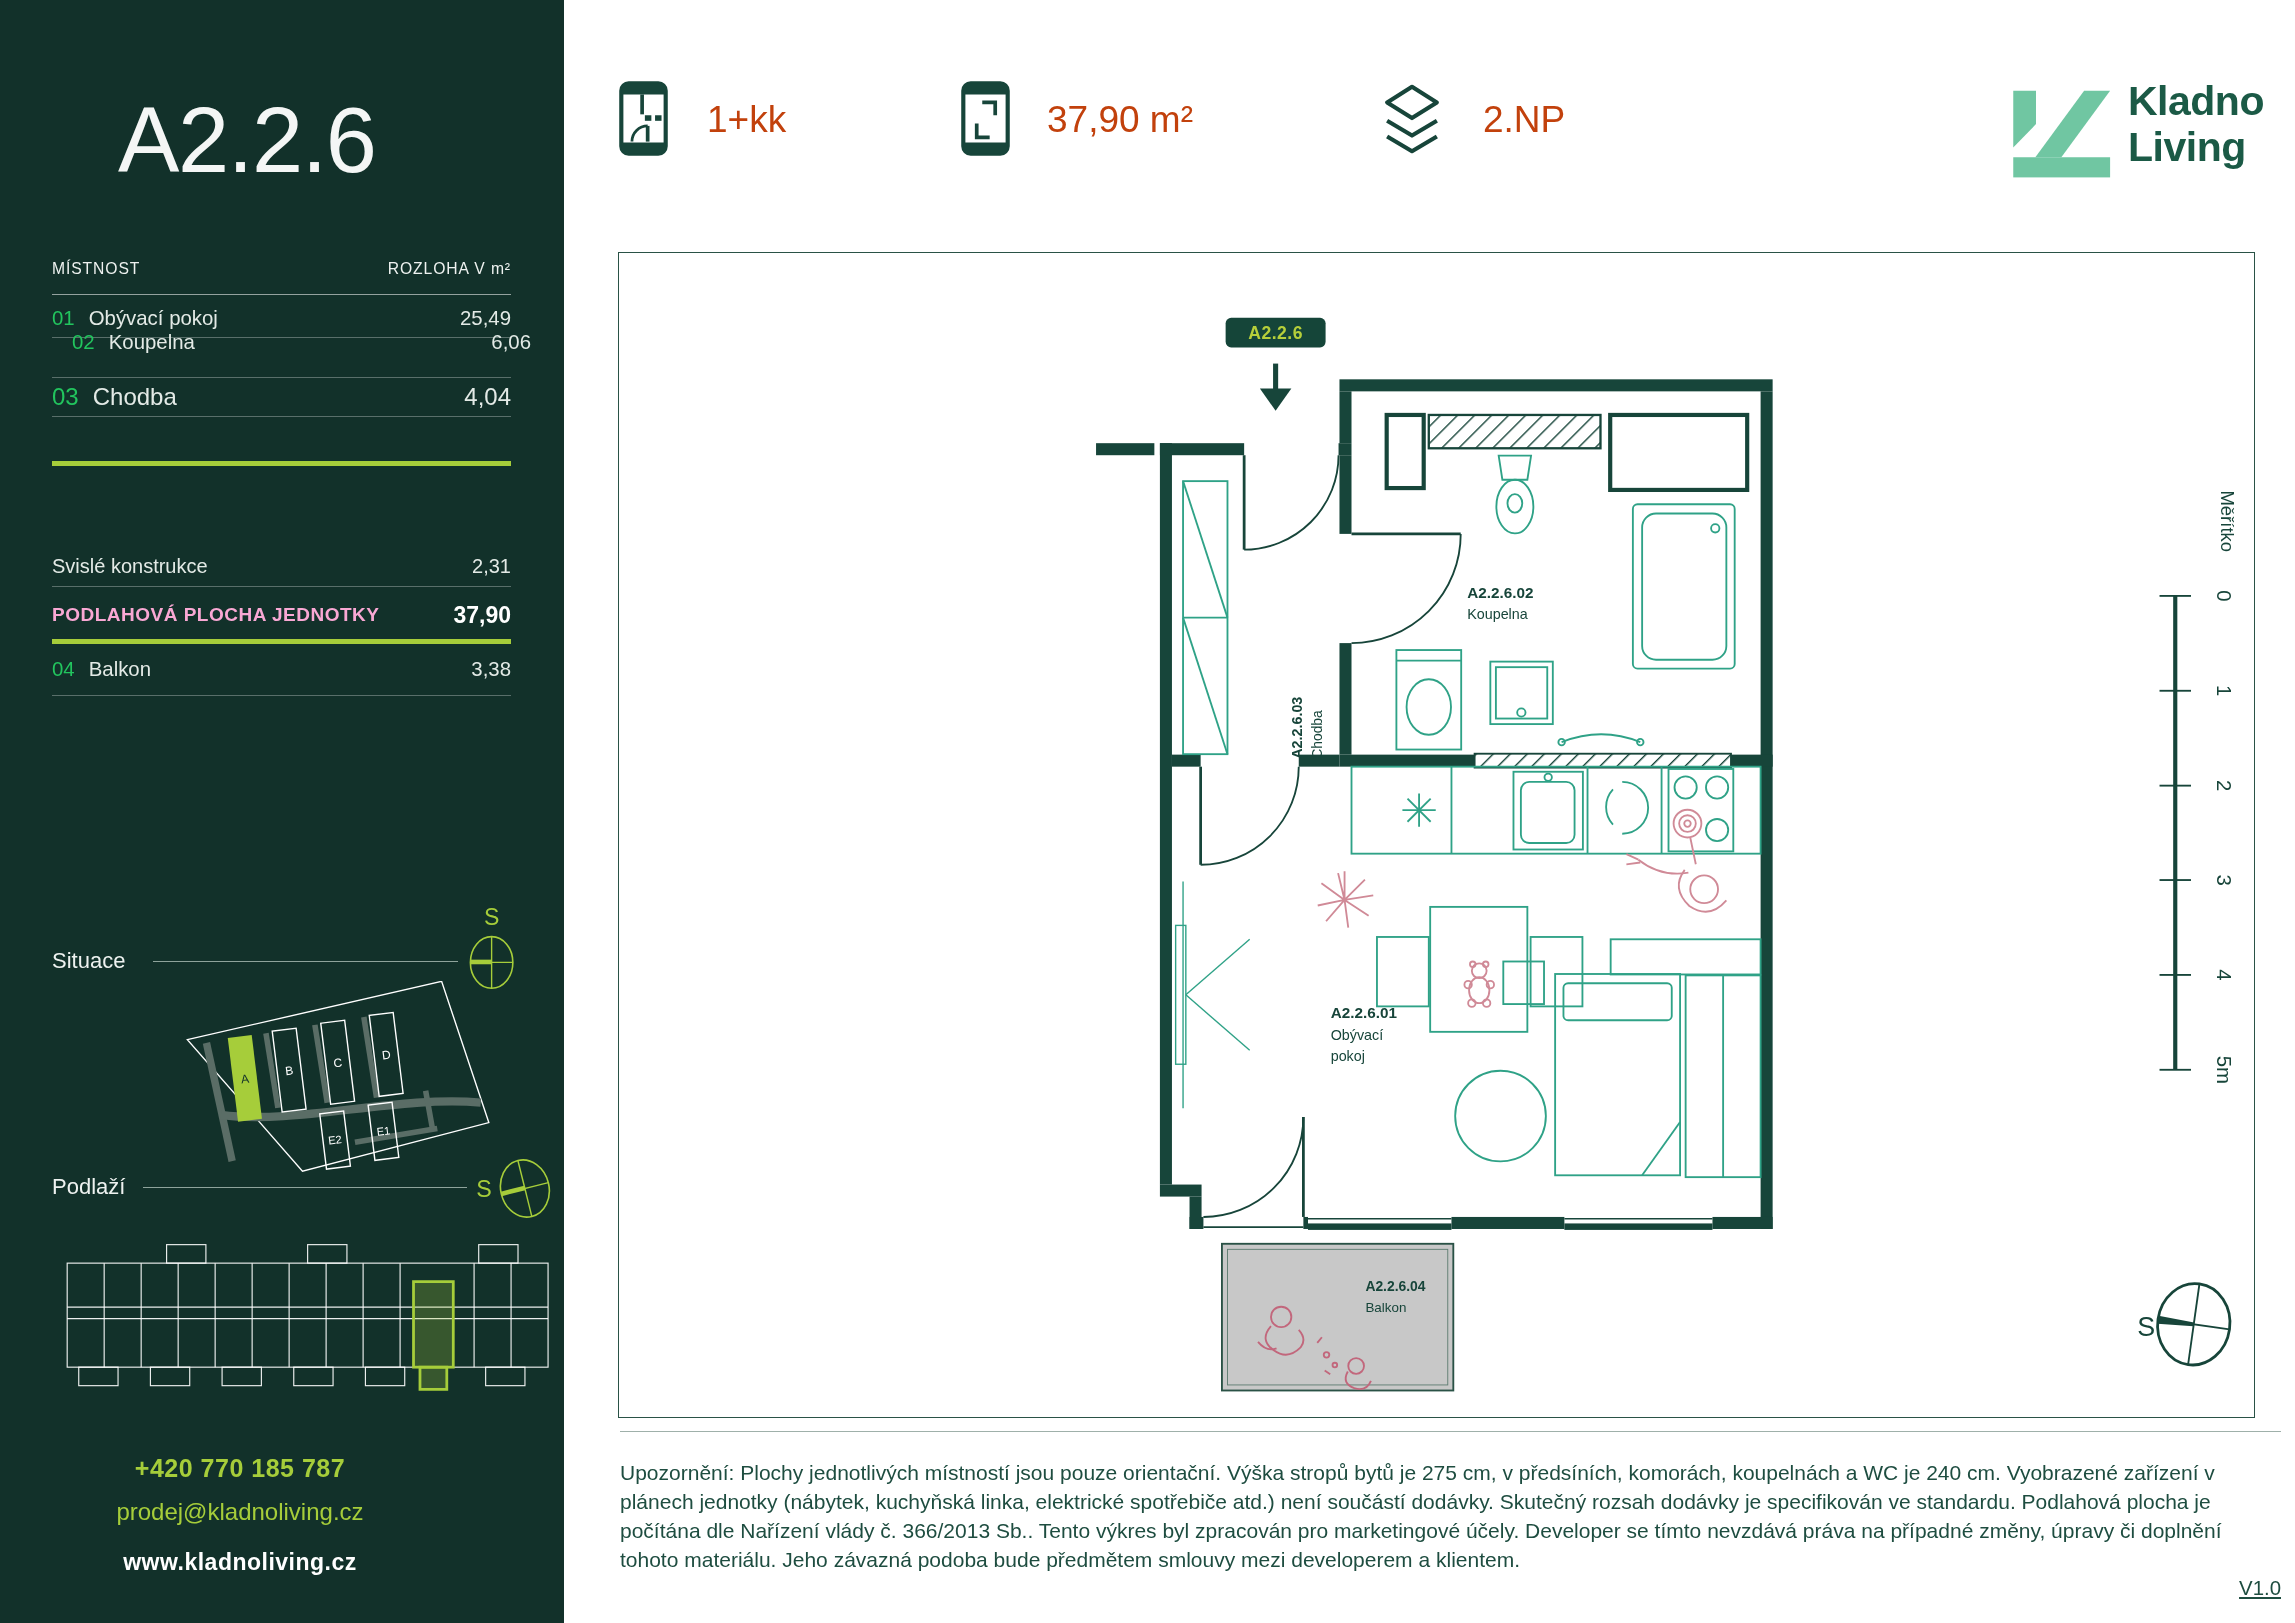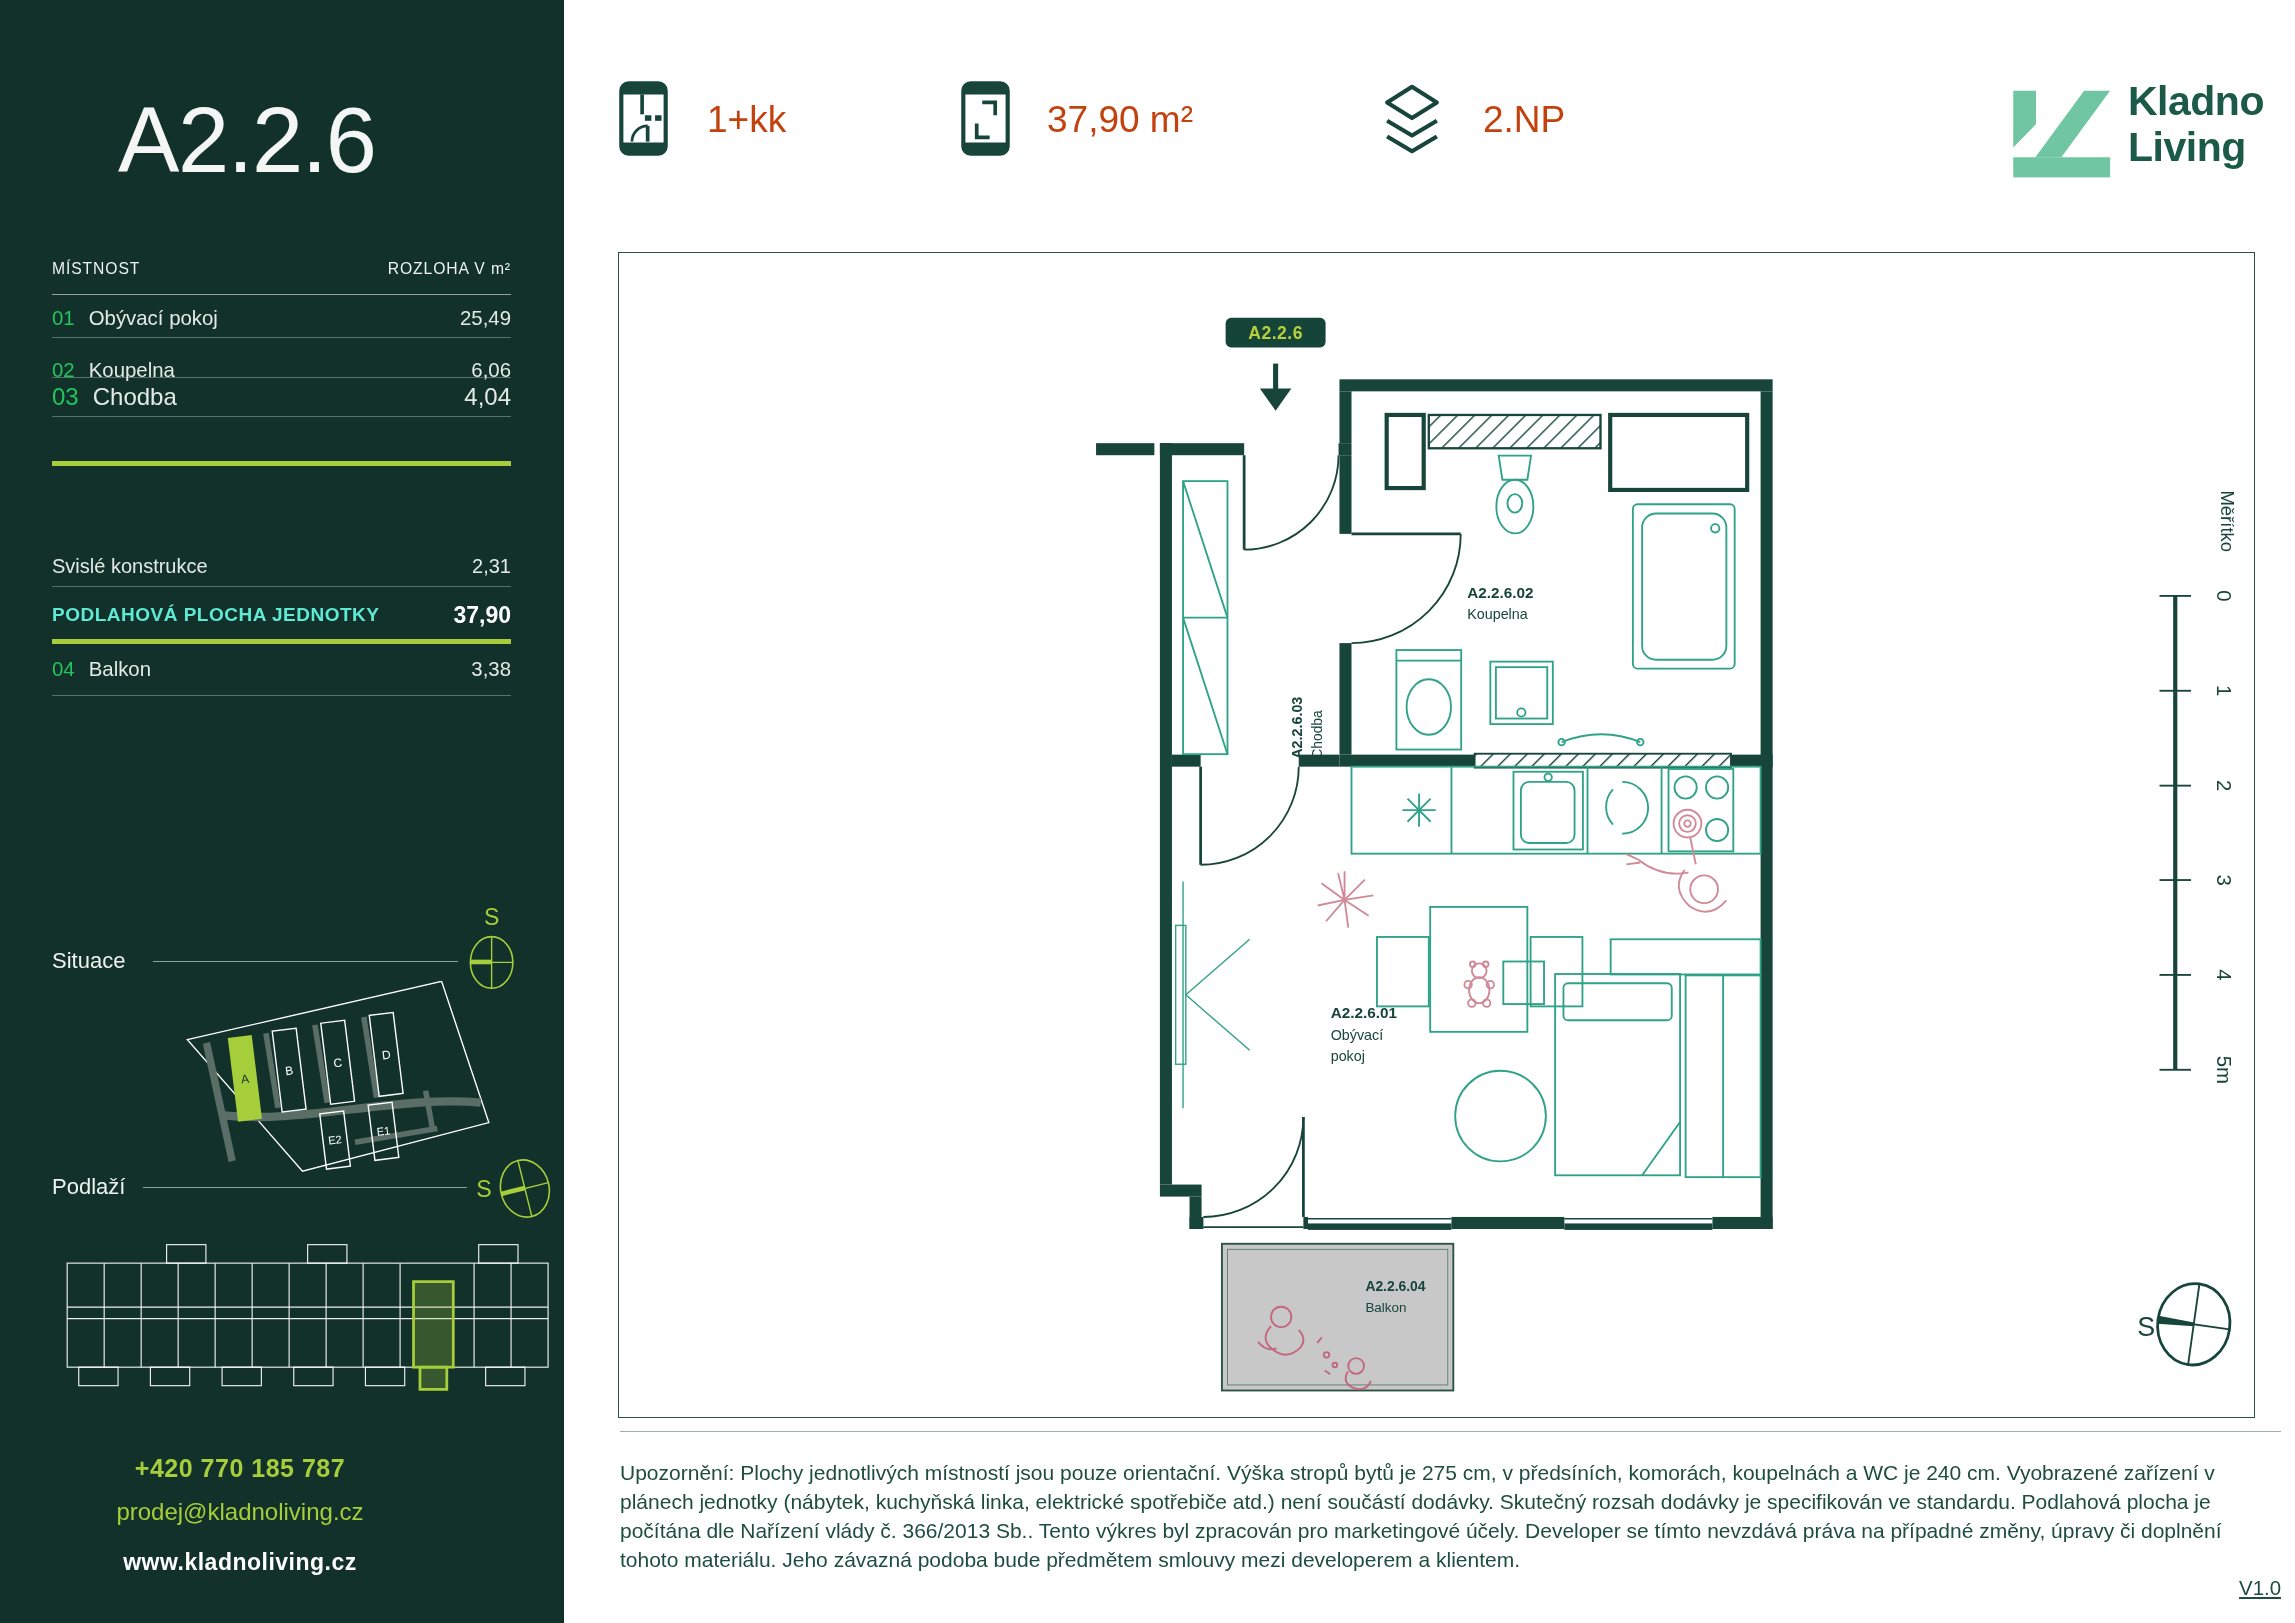--- a/index.html
+++ b/index.html
@@ -48,21 +48,21 @@
     </div>
     <div class="abs divider" style="top:294px"></div>
 
     <div class="abs tbl-row" style="top:300px;height:37px;font-size:20.4px;">
       <span class="tbl-num">01</span>
       <span class="tbl-name">Obývací pokoj</span>
       <span class="tbl-val">25,49</span>
     </div>
     <div class="abs divider thin" style="top:337px"></div>
 
-    <div class="abs tbl-row" style="top:355px;height:30.5px;font-size:20.4px;">
+    <div class="abs tbl-row" style="top:327px;height:30.5px;font-size:20.4px;margin-left:20px;">
       <span class="tbl-num">02</span>
       <span class="tbl-name">Koupelna</span>
       <span class="tbl-val">6,06</span>
     </div>
     <div class="abs divider thin" style="top:377px"></div>
 
     <div class="abs tbl-row" style="top:382px;height:30.5px;font-size:24px;">
       <span class="tbl-num">03</span>
       <span class="tbl-name">Chodba</span>
       <span class="tbl-val">4,04</span>
@@ -71,21 +71,21 @@
 
     <div class="abs greenbar" style="top:461px"></div>
 
     <div class="abs tbl-row" style="top:551px;height:30.5px;font-size:20px;">
       <span class="tbl-name">Svislé konstrukce</span>
       <span class="tbl-val">2,31</span>
     </div>
     <div class="abs divider thin" style="top:586px"></div>
 
     <div class="abs tbl-row" style="top:599px;height:32px;">
-      <span style="font-size:19px;font-weight:700;color:#5eead4;letter-spacing:0.5px;">PODLAHOVÁ PLOCHA JEDNOTKY</span>
+      <span style="font-size:19px;font-weight:700;color:#f9a8d4;letter-spacing:0.5px;">PODLAHOVÁ PLOCHA JEDNOTKY</span>
       <span class="tbl-val" style="font-size:23px;font-weight:700;color:#fff;">37,90</span>
     </div>
     <div class="abs greenbar" style="top:639px"></div>
 
     <div class="abs tbl-row" style="top:653px;height:32px;font-size:20.4px;">
       <span class="tbl-num">04</span>
       <span class="tbl-name">Balkon</span>
       <span class="tbl-val">3,38</span>
     </div>
     <div class="abs divider thin" style="top:695px"></div>

